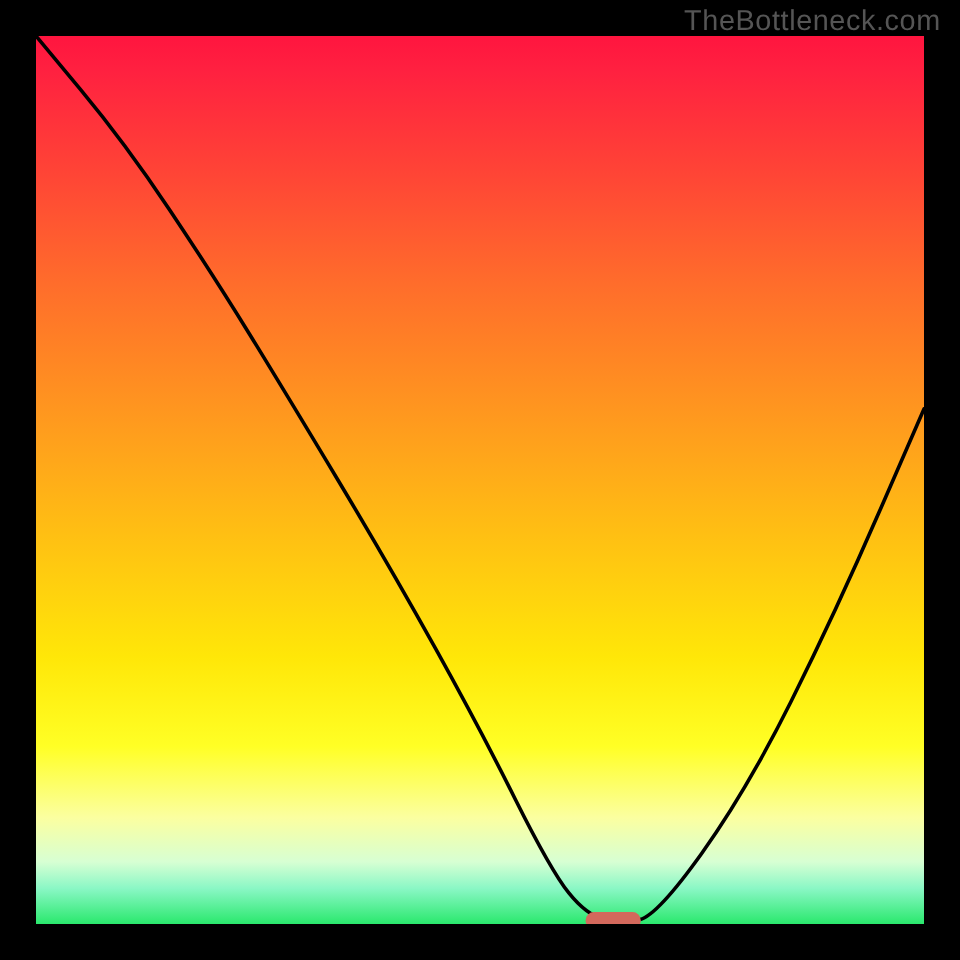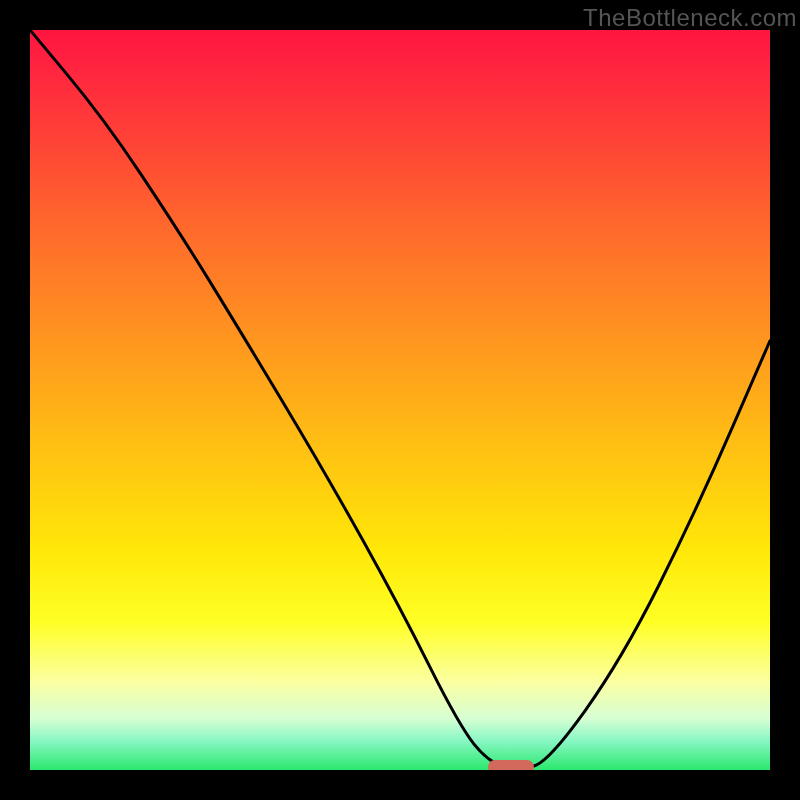--- a/index.html
+++ b/index.html
@@ -13,21 +13,21 @@
   }
   .frame {
     position: relative;
     width: 800px;
     height: 800px;
     background: #000;
   }
   .watermark {
     position: absolute;
     top: 4px;
-    right: 3px;
+    right: 16px;
     color: #555;
     font-size: 24px;
     font-weight: 500;
     letter-spacing: 0.5px;
     z-index: 10;
   }
   .plot-area {
     position: absolute;
     left: 30px;
     top: 30px;

